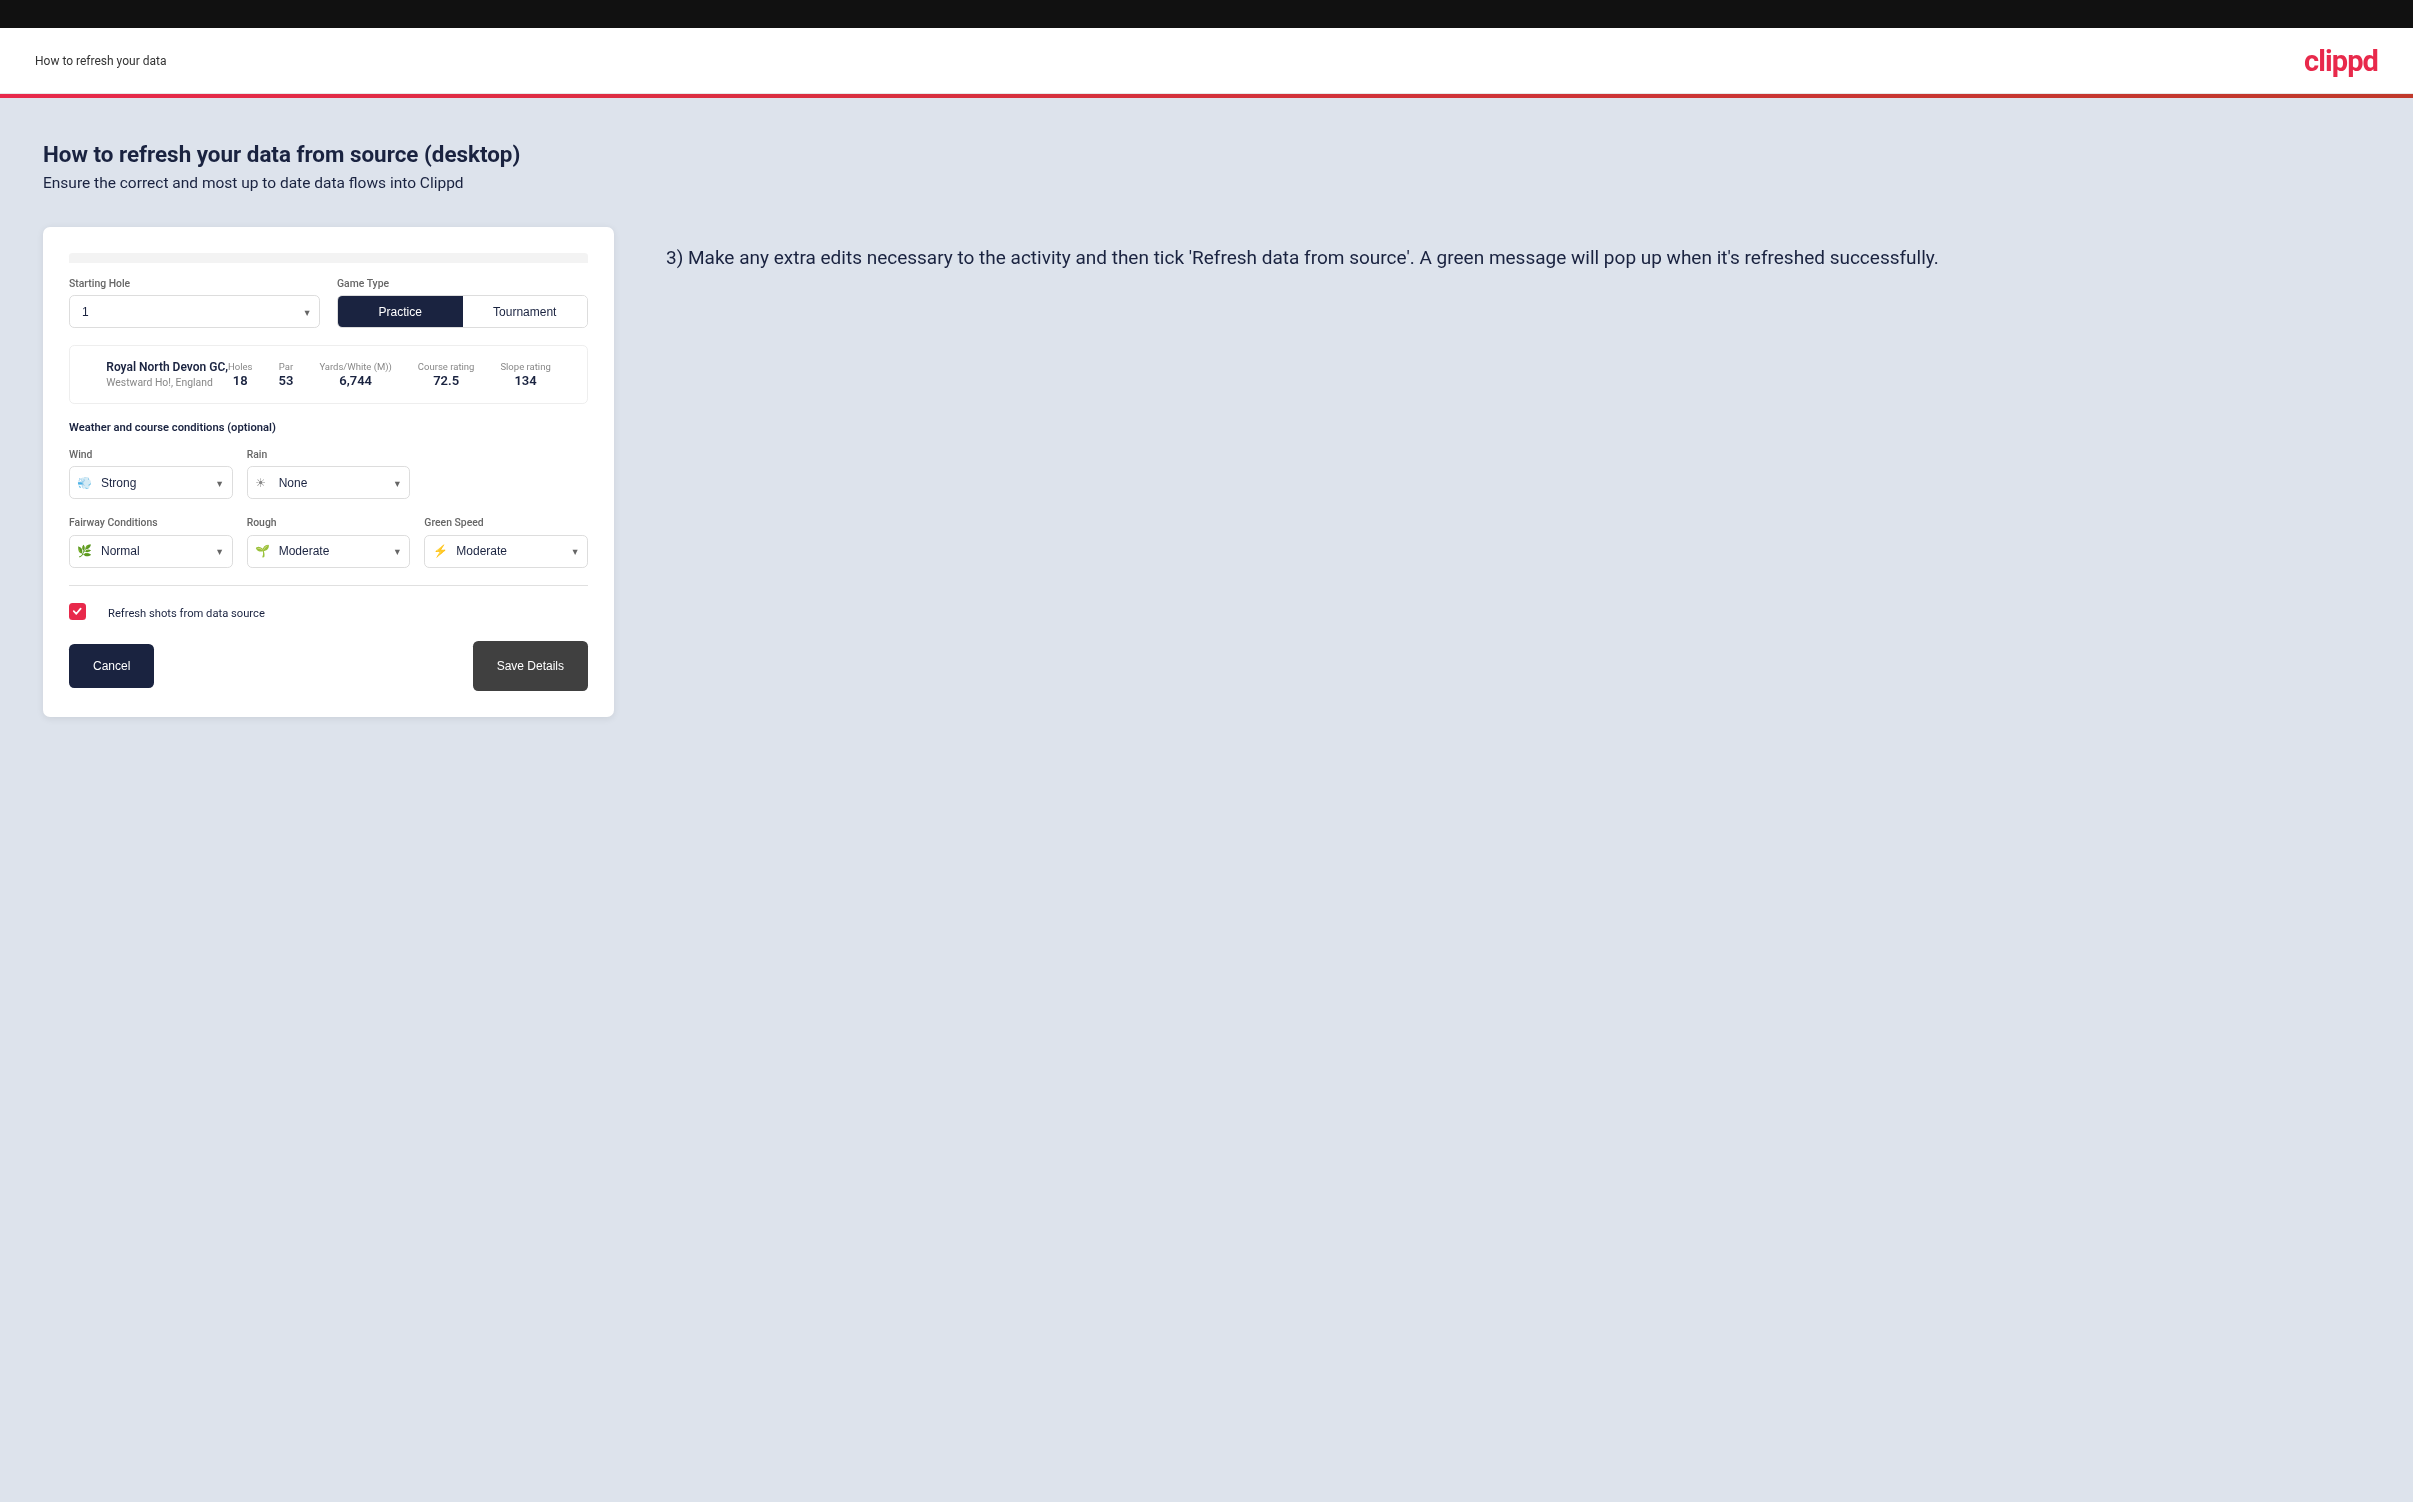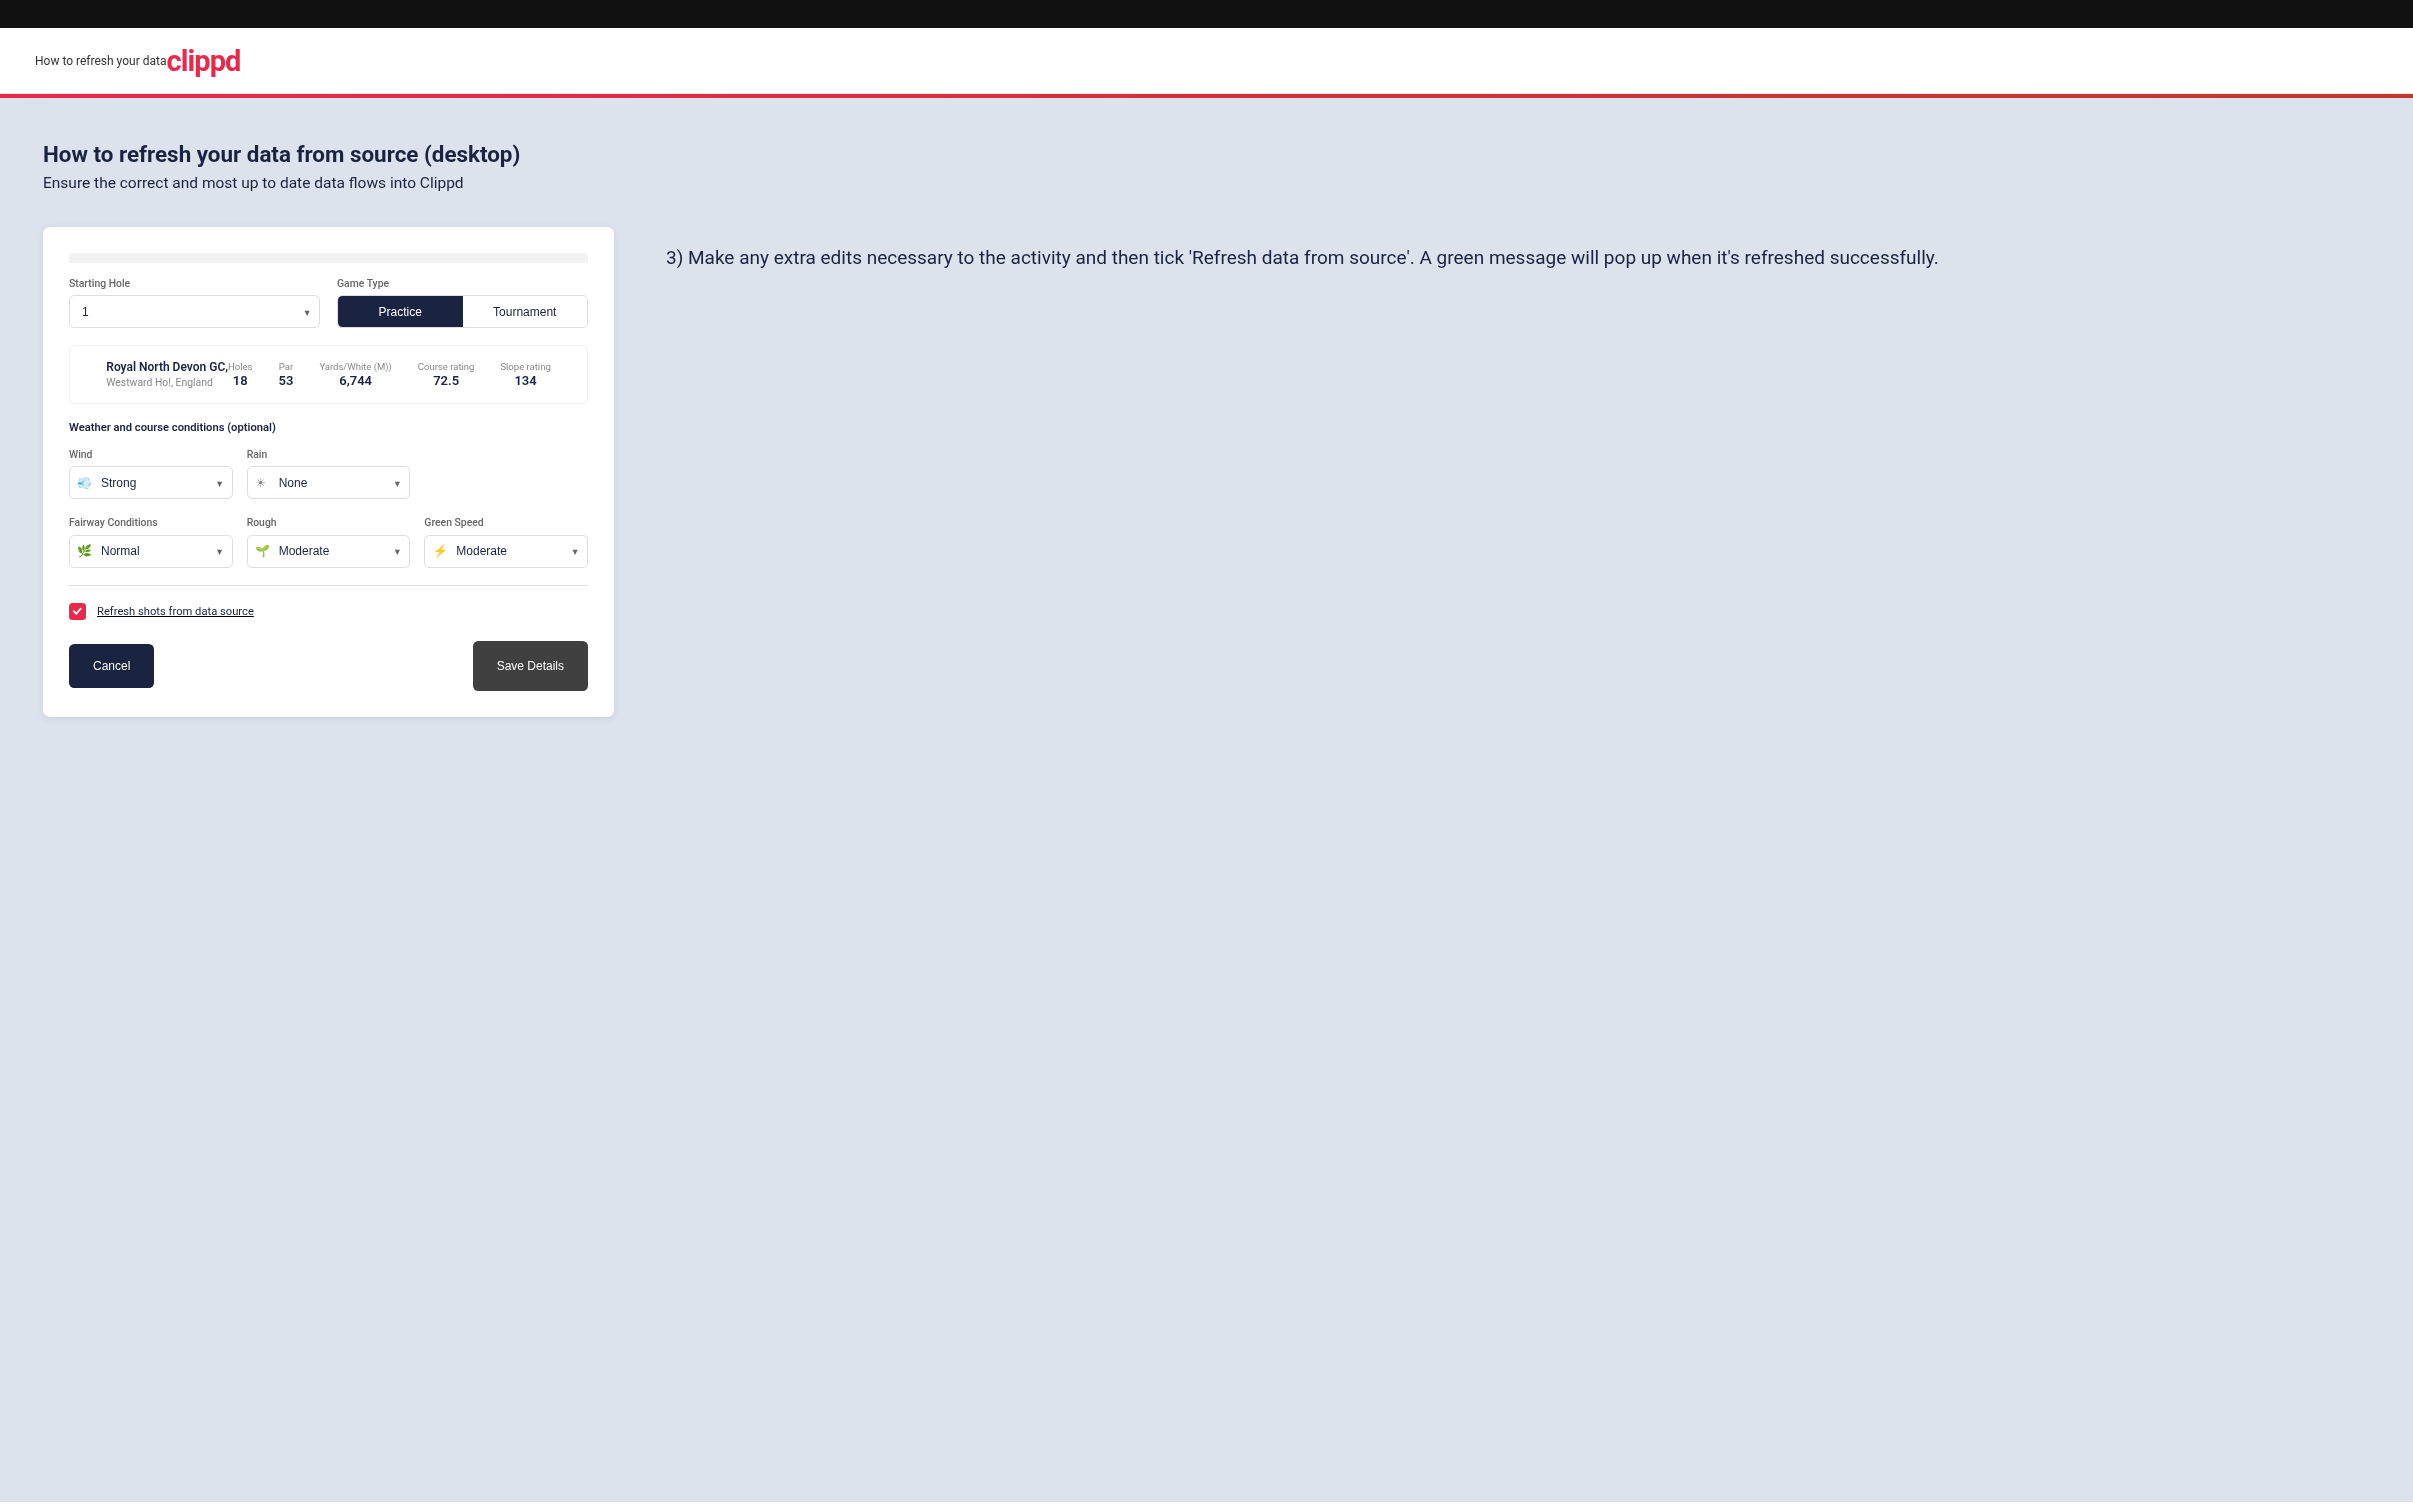--- a/index.html
+++ b/index.html
@@ -11,20 +11,21 @@
 
     .top-bar {
       background: #111;
       height: 28px;
     }
 
     .header {
       background: #fff;
       display: flex;
       align-items: center;
+      justify-content: space-between;
       padding: 15.5px 35px;
       border-bottom: 1.7px solid #e8e8e8;
     }
 
     .header-title {
       font-size: 12px;
       color: #333;
     }
 
     .logo {
@@ -230,25 +231,24 @@
       left: 8.6px;
       top: 50%;
       transform: translateY(-50%);
       pointer-events: none;
       font-size: 12px;
       color: #888;
     }
 
     .checkbox-row {
       display: flex;
-      align-items: center;
-      gap: 11px;
+      align-items: flex-end;
+      gap: 22px;
       margin-bottom: 21px;
       margin-top: 8.6px;
-      text-decoration: underline;
     }
 
     .checkbox-custom {
       width: 17px;
       height: 17px;
       background: #e8294b;
       border-radius: 3.5px;
       display: flex;
       align-items: center;
       justify-content: center;

